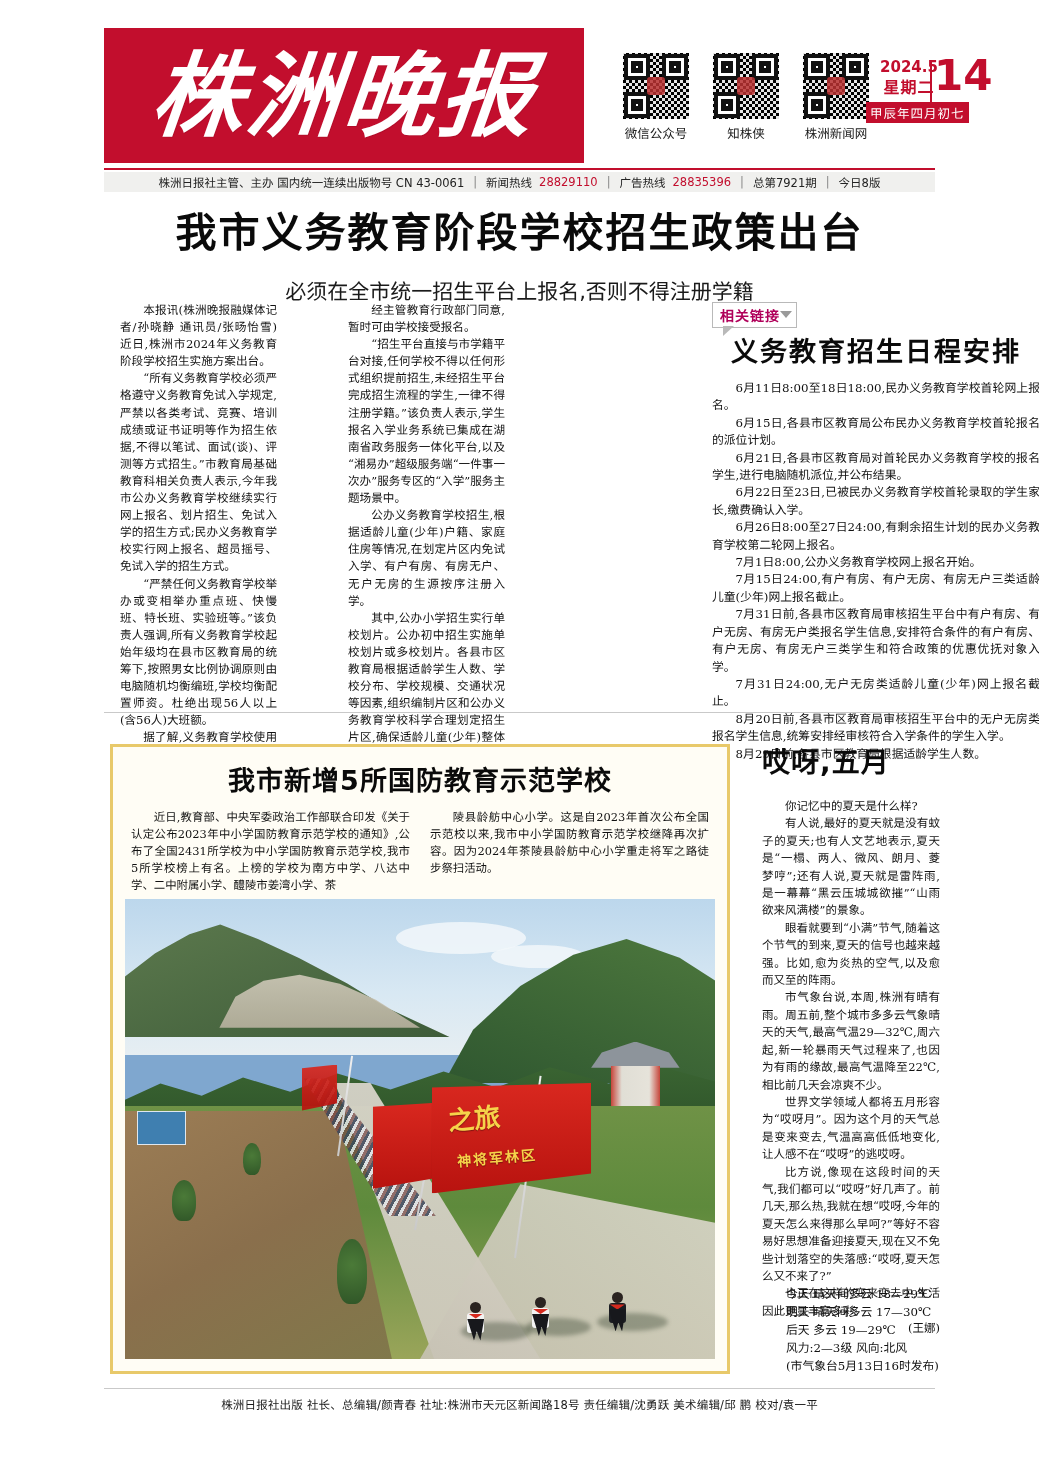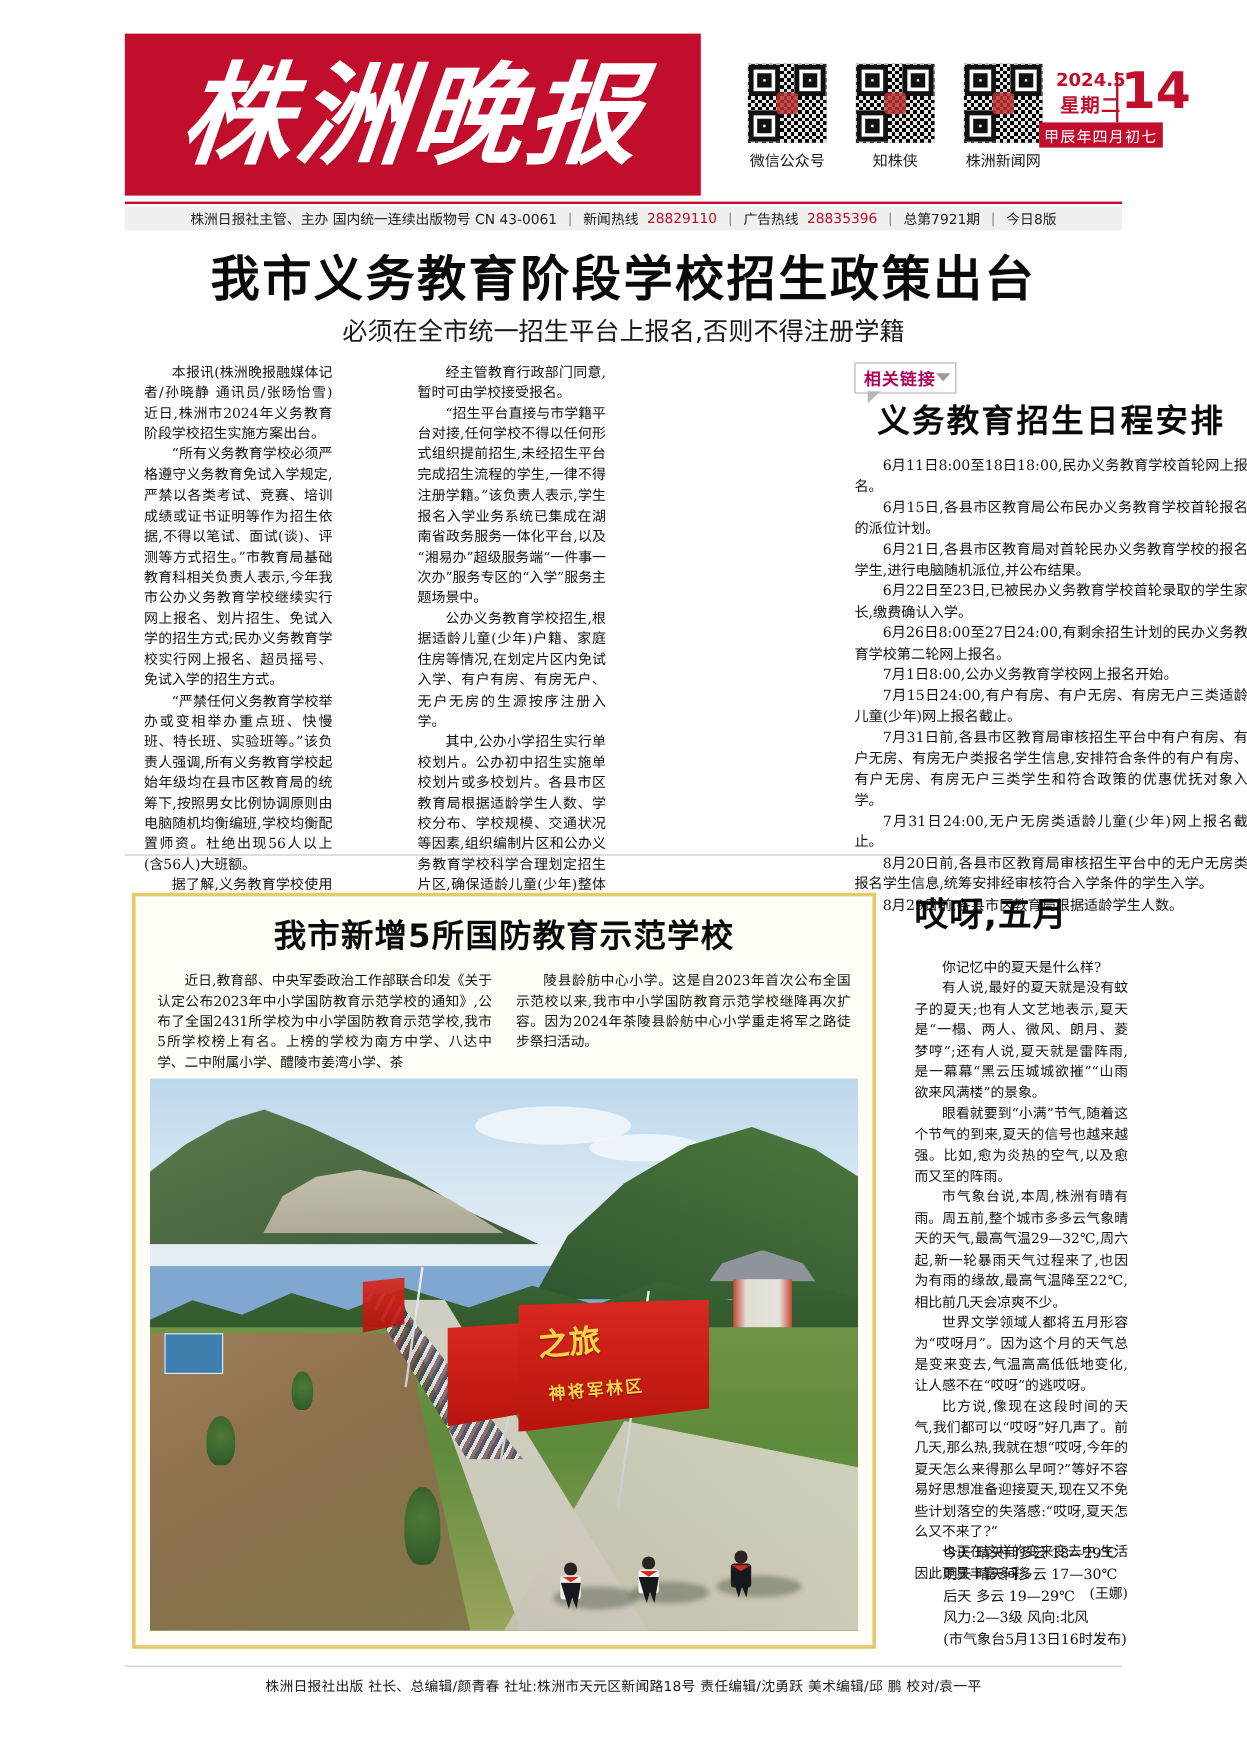--- a/index.html
+++ b/index.html
@@ -216,21 +216,21 @@
     line-height: 50px;
     letter-spacing: 2px;
     color: #0a0a0a;
   }
   .lead-sub {
     font-family: "DejaVu Sans", "Liberation Sans", sans-serif;
     font-size: 21px;
     line-height: 32px;
     letter-spacing: 0px;
     color: #1a1a1a;
-    margin-top: 2px;
+    margin-top: 18px;
   }
 
   
   .lead-body {
     position: absolute;
     left: 120px;
     top: 302px;
     width: 800px;
     height: 395px;
   }

